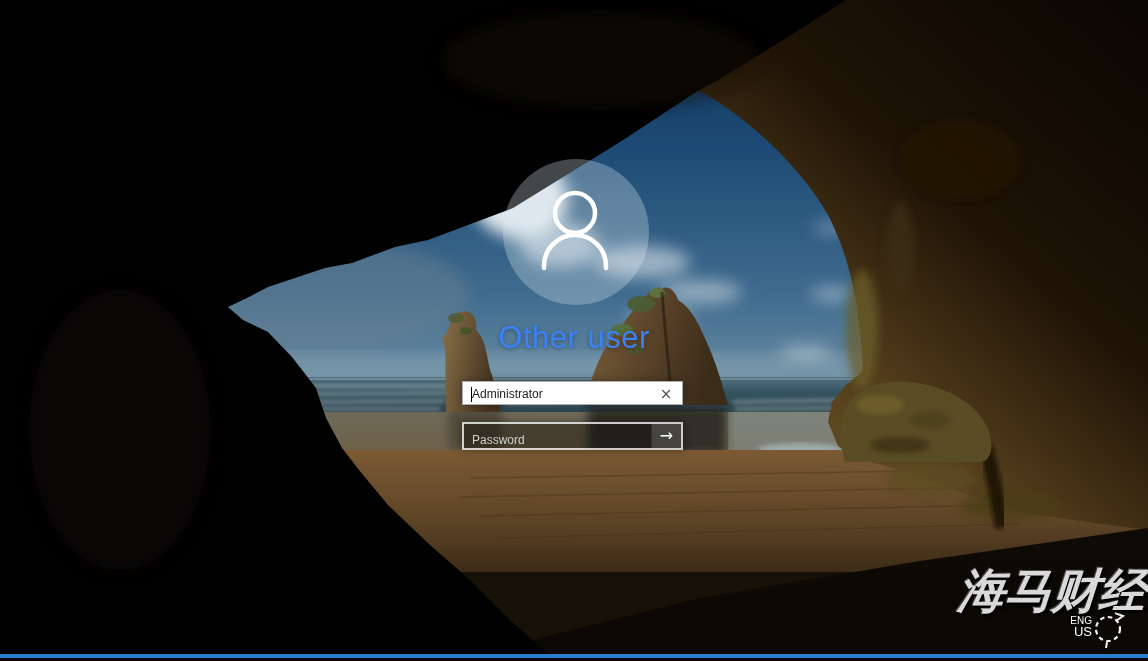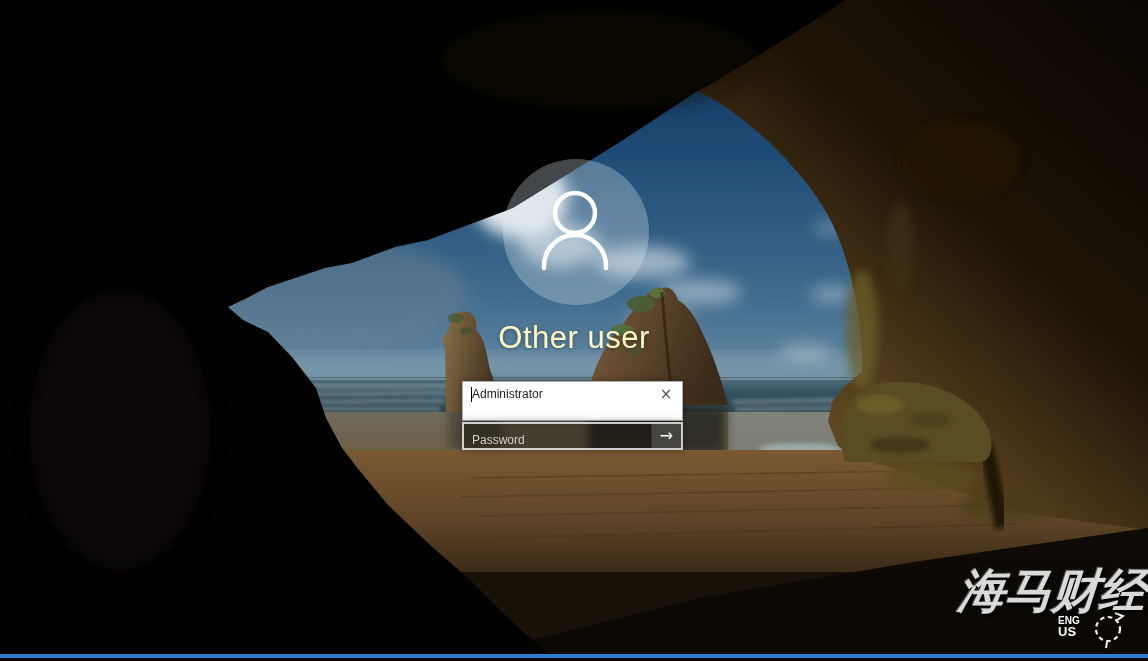--- a/index.html
+++ b/index.html
@@ -10,25 +10,25 @@
   #bg{position:absolute;left:0;top:0;width:1148px;height:661px;}
 
   
   .avatar{
     position:absolute;left:503px;top:159px;width:146px;height:146px;
     border-radius:50%;background:rgba(222,235,242,0.30);
   }
   .avatar svg{position:absolute;left:0;top:0;}
   .other-user{
     position:absolute;left:374px;top:320px;width:400px;text-align:center;
-    color:#fef9c3;font-size:31px;font-weight:300;letter-spacing:0.5px;
+    color:#3b82f6;font-size:31px;font-weight:300;letter-spacing:0.5px;
     text-shadow:0 1px 4px rgba(0,0,0,0.35);
   }
   .field-user{
-    position:absolute;left:462px;top:381px;width:221px;height:40px;
+    position:absolute;left:462px;top:381px;width:221px;height:24px;
     background:#fff;border:1px solid rgba(130,130,130,0.65);box-sizing:border-box;
     box-shadow:0 0 8px rgba(0,0,0,0.35);
     text-decoration:underline;
   }
   .field-user input{
     position:absolute;left:9px;top:0;width:180px;height:24px;border:0;outline:0;
     font-family:"Liberation Sans", sans-serif;font-size:12px;color:#1a1a1a;background:transparent;padding:0;
   }
   .caret{
     position:absolute;left:8px;top:5px;width:1px;height:15px;background:#000;
@@ -51,22 +51,22 @@
   }
   .field-pass input::placeholder{color:#cfcfcf;opacity:1;}
   .submit-btn{
     width:30px;border:0;border-left:1px solid rgba(0,0,0,0.25);cursor:pointer;
     background:rgba(255,255,255,0.17);color:#fff;font-size:16px;line-height:22px;padding:0;
     font-family:"DejaVu Sans", sans-serif;
   }
 
   
   .lang{
-    position:absolute;left:1058px;top:615px;width:34px;text-align:left;color:#fff;
-    text-shadow:0 0 3px rgba(0,0,0,0.9);line-height:11px;font-weight:bold;
+    position:absolute;left:1058px;top:615px;width:34px;text-align:right;color:#fff;
+    text-shadow:0 0 3px rgba(0,0,0,0.9);line-height:11px;
   }
   .lang .l1{font-size:10px;}
   .lang .l2{font-size:13px;}
   .busy{position:absolute;left:1091px;top:605px;width:36px;height:44px;}
 
   
   .wm-title{
     position:absolute;right:2px;top:560px;white-space:nowrap;
     font-size:47px;font-weight:bold;font-style:italic;color:#d9d9d9;
     transform:skewX(-4deg);

